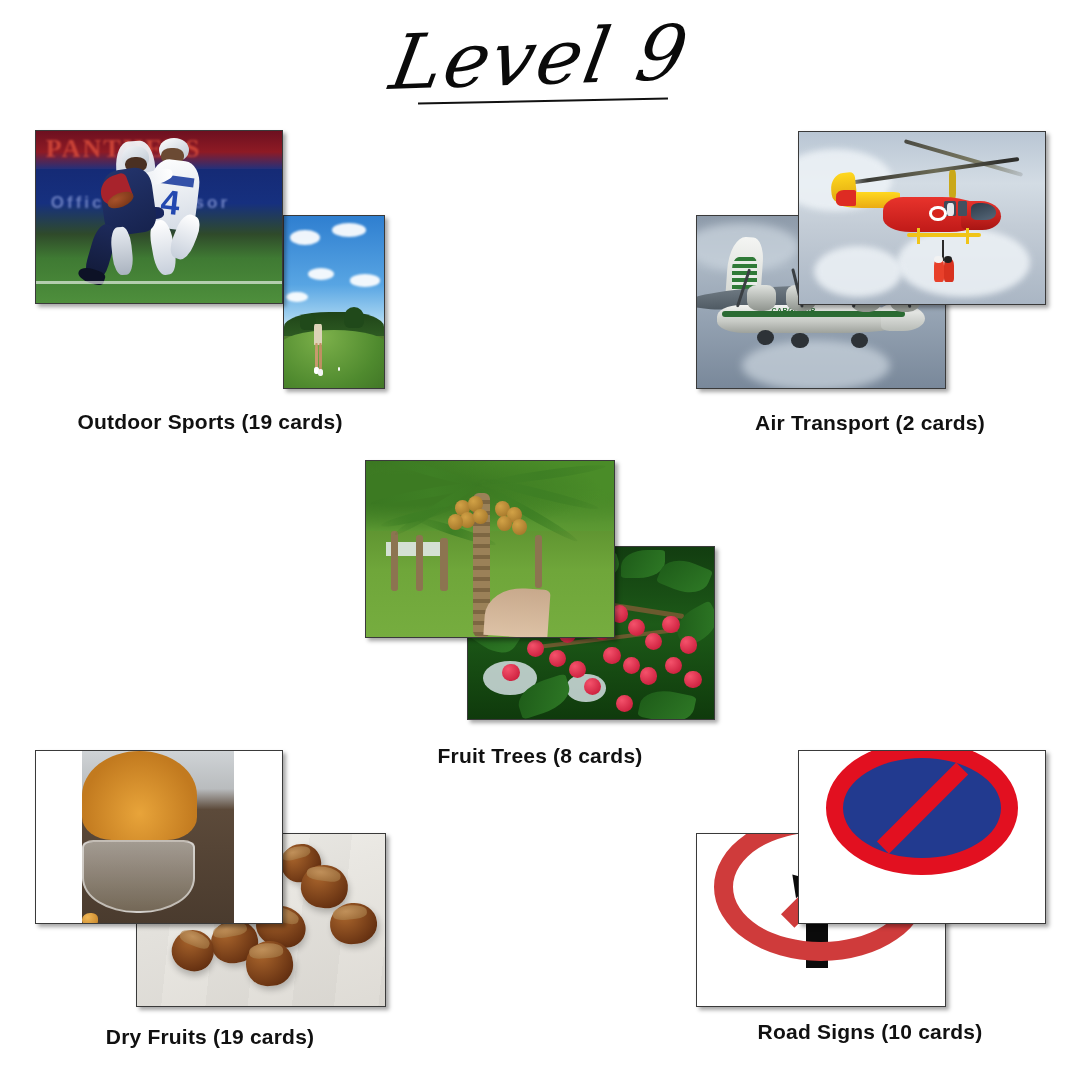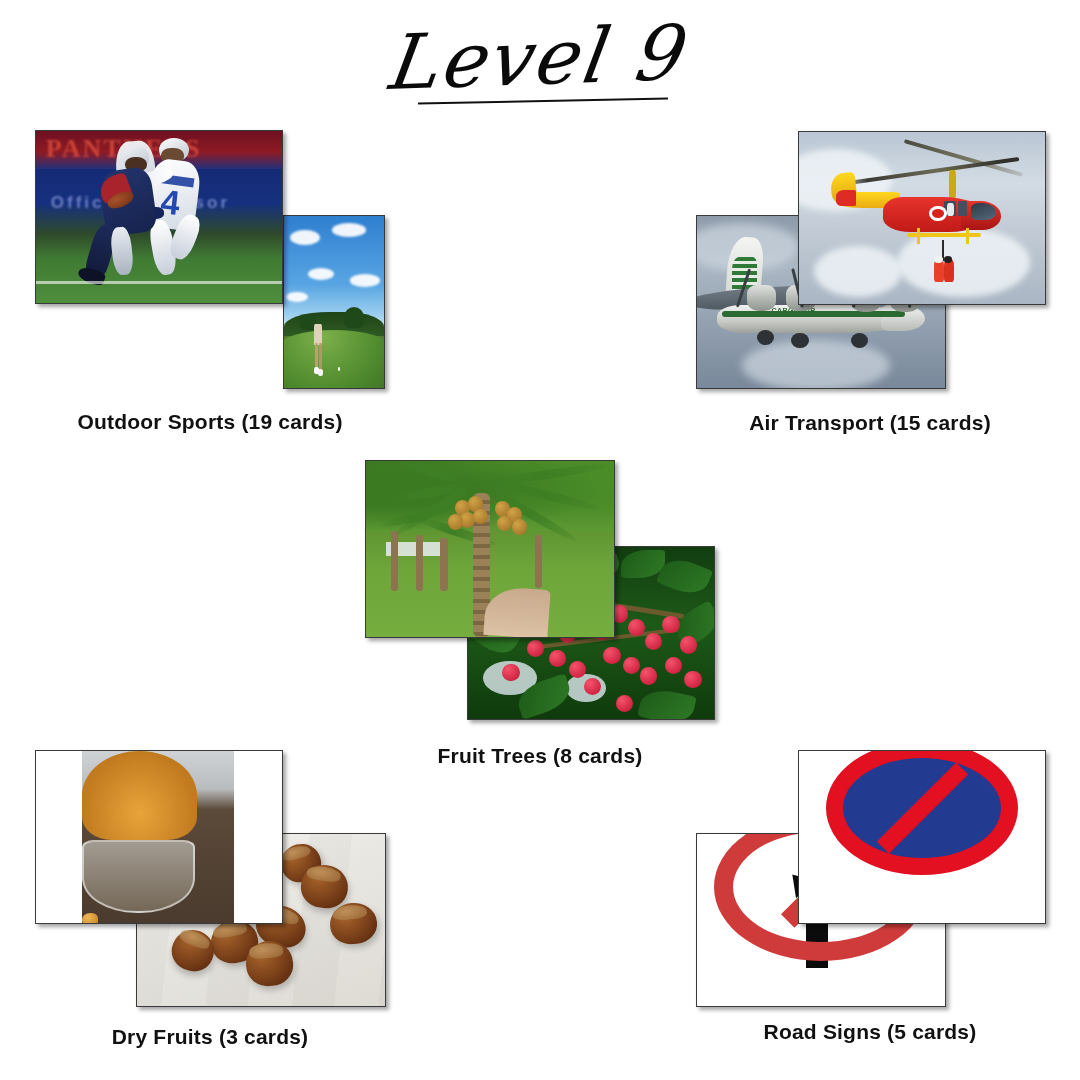--- a/index.html
+++ b/index.html
@@ -595,21 +595,21 @@
       <div class="skidleg2"></div>
       <div class="skid1"></div>
       <div class="cable"></div>
       <div class="rescuer1"></div>
       <div class="rescuer2"></div>
       <div class="helmet1"></div>
       <div class="helmet2"></div>
     </div>
   </div>
 
-  <div class="group-label" style="left:0;top:411px;width:420px;">Air Transport (15 cards)</div>
+  <div class="group-label" style="left:0;top:411px;width:420px;">Air Transport (2 cards)</div>
 </div>
 
 <div class="group" style="left:330px;top:450px;width:420px;height:330px;">
 
   <div class="card back" style="left:137px;top:96px;width:246px;height:172px;">
     <div class="photo ph-lychee">
       <div class="sky-gap" style="left:6%;top:66%;width:22%;height:20%;"></div>
       <div class="sky-gap" style="left:40%;top:74%;width:16%;height:16%;"></div>
       <div class="branch" style="left:10%;top:30%;width:78%;height:5px;transform:rotate(9deg);"></div>
       <div class="branch" style="left:28%;top:52%;width:60%;height:4px;transform:rotate(-7deg);"></div>
@@ -711,21 +711,21 @@
     <div class="photo ph-raisin">
       <div class="inner">
         <div class="pile"></div>
         <div class="bowl"></div>
         <div class="r" style="left:4%;top:62%;width:11%;height:8%;"></div>
 
       </div>
     </div>
   </div>
 
-  <div class="group-label" style="left:0;top:285px;width:420px;">Dry Fruits (3 cards)</div>
+  <div class="group-label" style="left:0;top:285px;width:420px;">Dry Fruits (19 cards)</div>
 </div>
 
 <div class="group" style="left:660px;top:740px;width:420px;height:320px;">
 
   <div class="card back" style="left:36px;top:93px;width:248px;height:172px;">
     <div class="photo ph-sign">
       <div class="sign-arrow-stem"></div>
       <div class="sign-arrow-head"></div>
       <div class="sign-noturn-ring">
         <div class="sign-noturn-slash"></div>
@@ -734,14 +734,14 @@
   </div>
 
   <div class="card front" style="left:138px;top:10px;width:246px;height:172px;">
     <div class="photo ph-sign">
       <div class="sign-noparking">
         <div class="slash"></div>
       </div>
     </div>
   </div>
 
-  <div class="group-label" style="left:0;top:280px;width:420px;">Road Signs (5 cards)</div>
+  <div class="group-label" style="left:0;top:280px;width:420px;">Road Signs (10 cards)</div>
 </div>
 
 </body></html>

